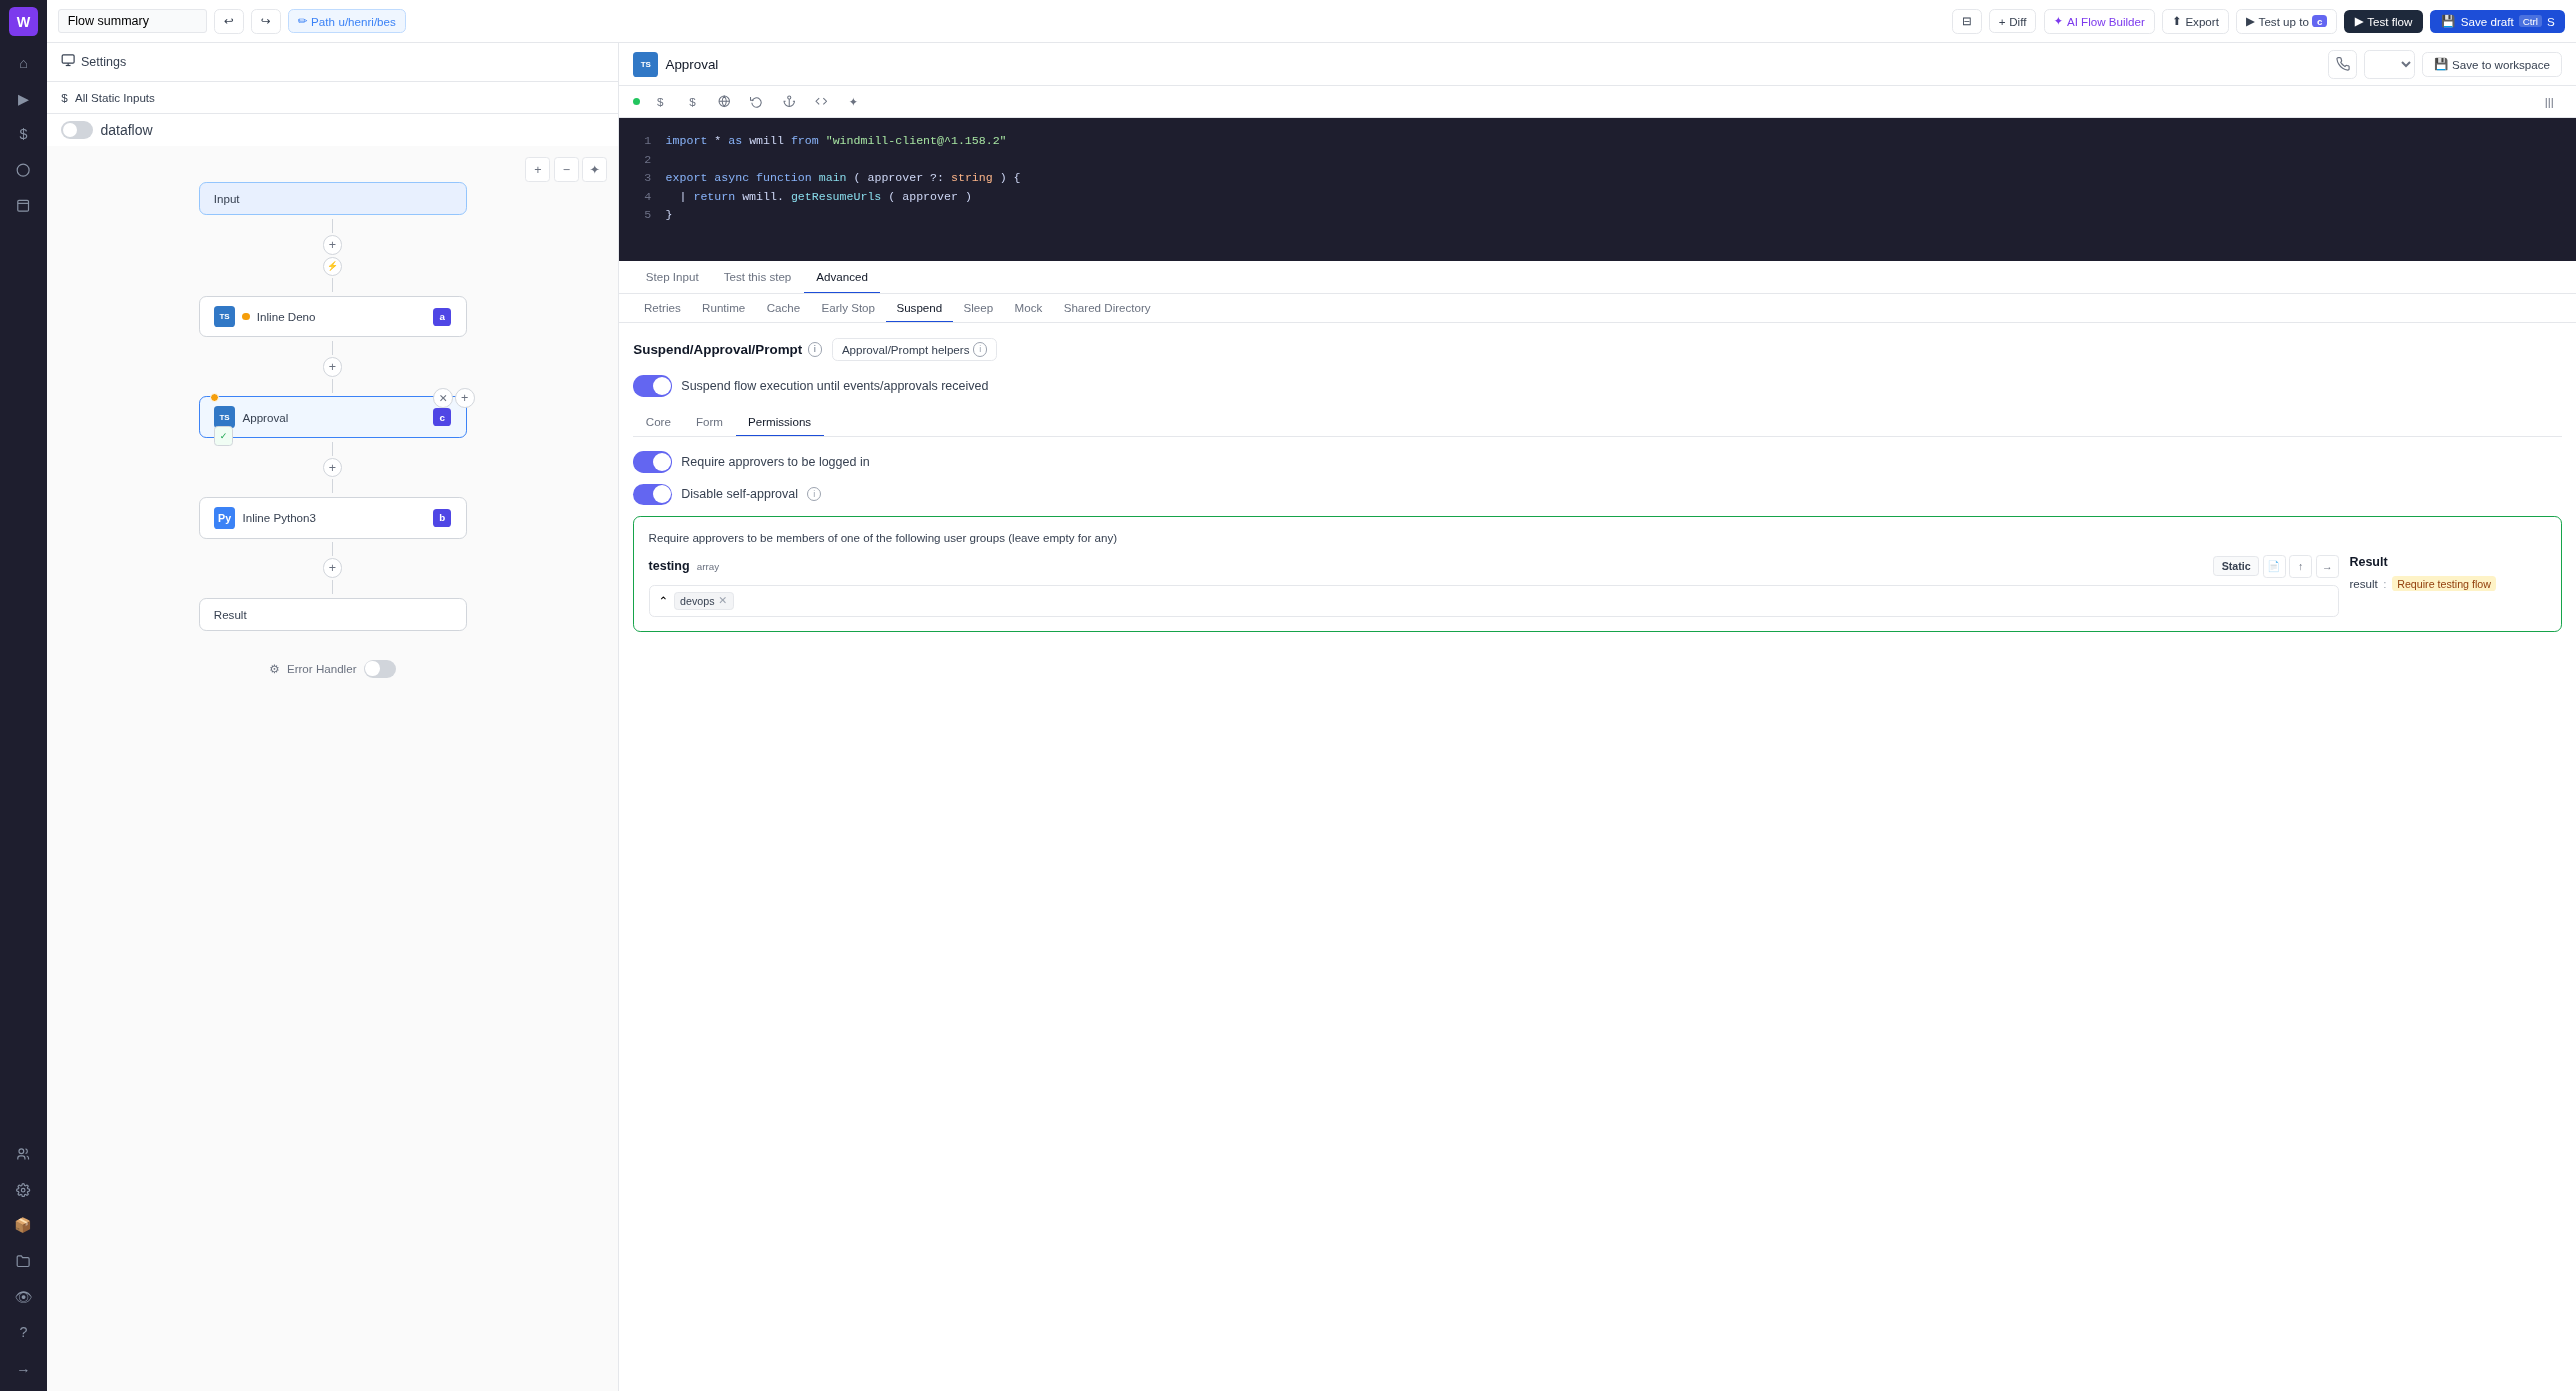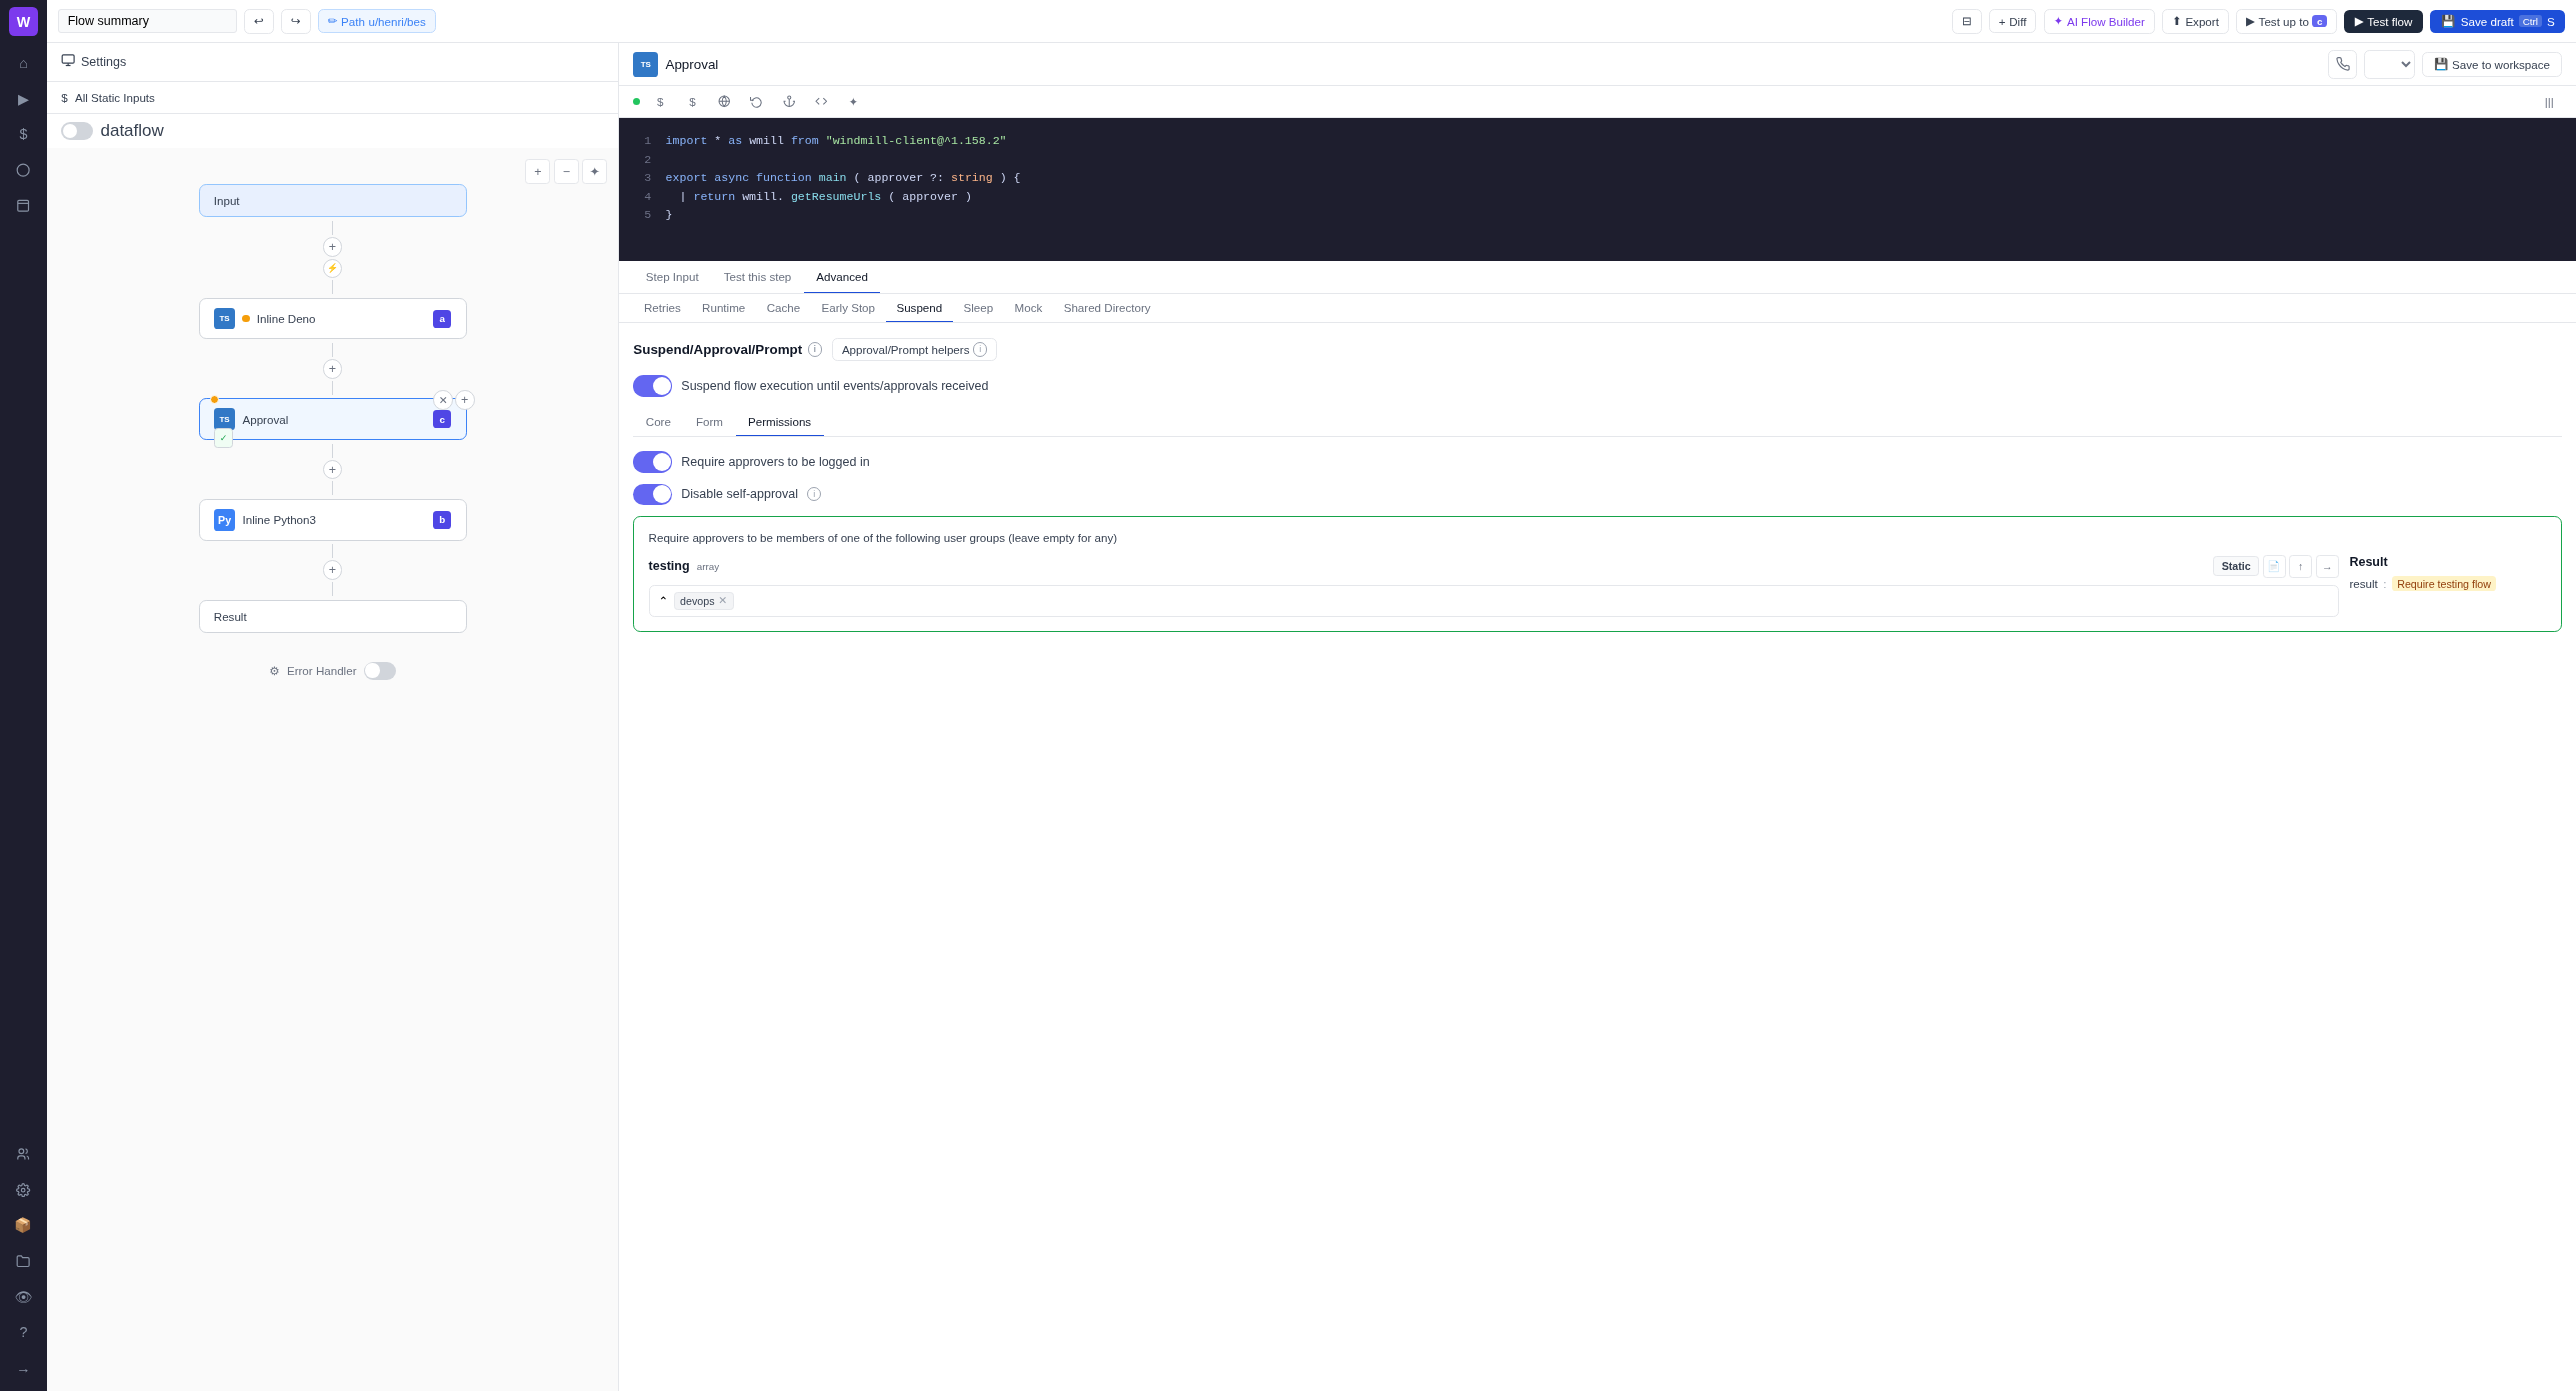--- a/index.html
+++ b/index.html
@@ -52,21 +52,21 @@
       align-items: center;
       padding: 0 10.7px;
       gap: 7.2px;
       flex-shrink: 0;
     }
     .flow-title-input {
       border: 0.9px solid #e5e7eb;
       border-radius: 3px;
       padding: 3.6px 9px;
       font-size: 12.5px;
-      width: 179px;
+      width: 149px;
       background: #f9fafb;
     }
     .topbar-btn {
       display: flex; align-items: center; gap: 3.6px;
       padding: 4.5px 9px;
       border: 0.9px solid #e5e7eb;
       border-radius: 5.4px;
       background: white;
       cursor: pointer;
       font-size: 11.6px;
@@ -155,21 +155,21 @@
     }
     .static-inputs-bar {
       padding: 9px 14.3px;
       border-bottom: 0.9px solid #e5e7eb;
       display: flex; align-items: center; gap: 7.2px;
       font-size: 11.6px; color: #374151;
     }
     .toggle-row {
       padding: 7.2px 14.3px;
       display: flex; align-items: center; gap: 7.2px;
-      font-size: 17px; color: #374151;
+      font-size: 14px; color: #374151;
     }
     .toggle {
       width: 32px; height: 18px;
       background: #d1d5db;
       border-radius: 9px;
       position: relative;
       cursor: pointer;
     }
     .toggle::after {
       content: '';

